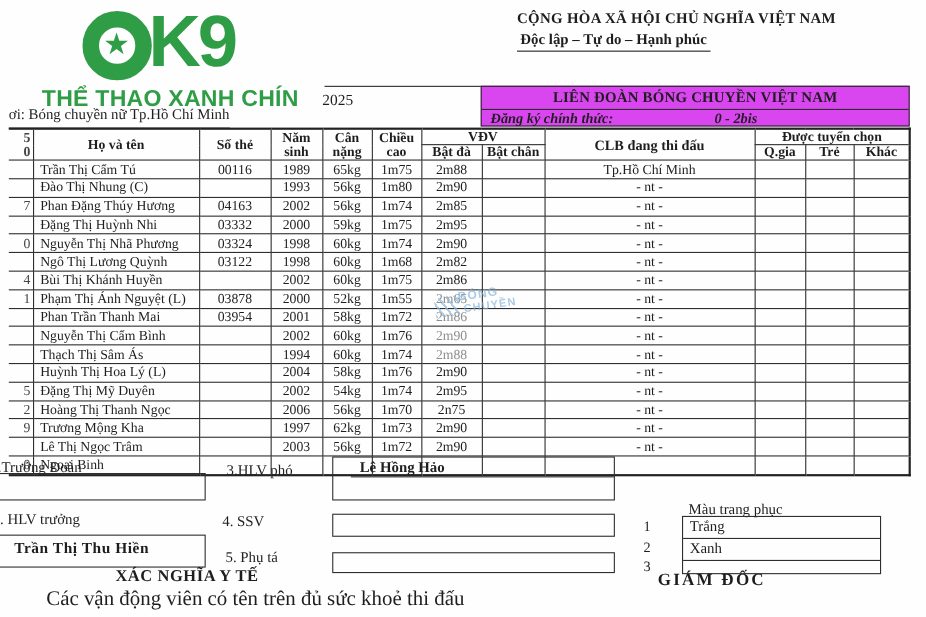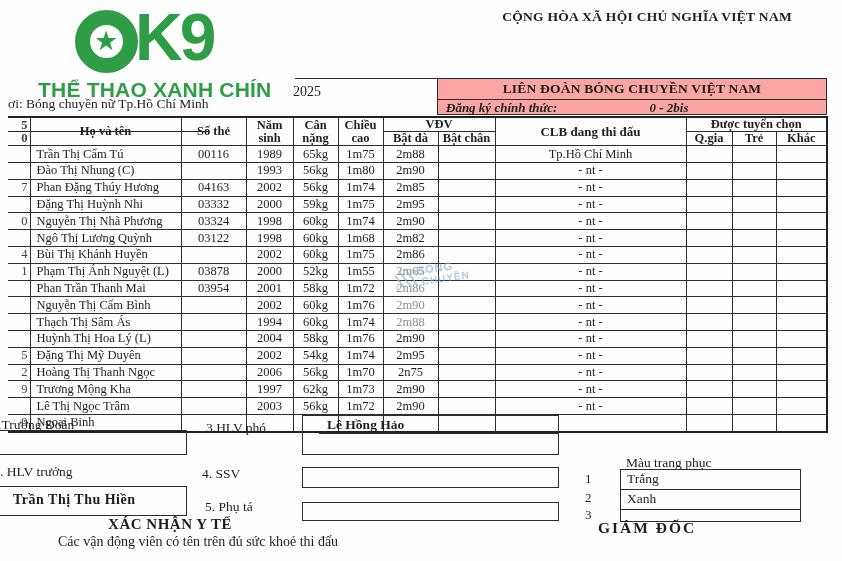--- a/index.html
+++ b/index.html
@@ -24,36 +24,36 @@
     position:absolute;left:135px;top:2px;
     font-family:"Liberation Sans",sans-serif;font-weight:800;
     font-size:66px;line-height:70px;letter-spacing:-3px;color:#2f9d46;
   }
   .logo-tagline{
     position:absolute;left:38px;top:78px;
     font-family:"Liberation Sans",sans-serif;font-weight:800;
     font-size:21px;letter-spacing:0.2px;color:#2f9d46;white-space:nowrap;
   }
   
-  .nat{left:470px;top:9px;width:322px;text-align:right;}
+  .nat{left:470px;top:9px;width:322px;text-align:left;}
   .nat-line1{font-weight:700;font-size:13.5px;letter-spacing:0.3px;white-space:nowrap;}
   .nat-line2{display:inline-block;margin-top:3px;font-weight:700;font-size:13.5px;
     border-bottom:1.5px solid #222;padding:0 3px 2px 3px;white-space:nowrap;}
   
   .fed-top-line{left:295px;top:78px;width:532px;border-top:1.5px solid #2b2b2b;height:0;}
   .fed-year{left:293px;top:84px;font-size:14px;}
-  .fed-box{left:437px;top:78px;width:390px;height:37px;border:1.5px solid #2b2b2b;box-sizing:border-box;background:#fca5a5;}
+  .fed-box{left:437px;top:78px;width:390px;height:37px;border:1.5px solid #2b2b2b;box-sizing:border-box;background:#d946ef;}
   .fed-title{height:20px;border-bottom:1px solid #2b2b2b;text-align:center;
     font-weight:700;font-size:13.5px;line-height:20px;letter-spacing:0.2px;}
   .fed-reg{height:16px;font-size:13px;font-style:italic;font-weight:700;
     padding-left:8px;display:flex;align-items:center;}
   .fed-reg .reg-value{margin-left:92px;}
   
   .team-line{left:8px;top:96px;font-size:13.5px;border-bottom:1.5px solid #222;
-    padding-bottom:19px;white-space:nowrap;}
+    padding-bottom:4px;white-space:nowrap;}
   
   table.roster{
     position:absolute;left:8px;top:116px;width:819px;
     border-collapse:collapse;table-layout:fixed;
     font-size:12.5px;
   }
   table.roster th,table.roster td{
     border:1px solid #2e2e2e;padding:0;line-height:1.05;
     overflow:hidden;white-space:nowrap;
   }
@@ -89,21 +89,21 @@
   .box-hlv-pho{left:302px;top:415px;width:257px;height:40px;}
   .box-hlv-pho .cell-top{height:17px;border-bottom:1px solid #2e2e2e;
     font-weight:700;font-size:13.5px;padding-left:8px;line-height:17px;}
   .box-empty-1{left:-6px;top:430px;width:193px;height:25px;}
   .box-ssv{left:302px;top:467px;width:257px;height:21px;}
   .box-name{left:-6px;top:486px;width:193px;height:30px;}
   .box-name .name-text{font-weight:700;font-size:14px;padding:5px 0 0 2px;letter-spacing:0.5px;}
   .box-phu-ta{left:302px;top:502px;width:257px;height:19px;}
   .medical-title{left:60px;top:516px;width:220px;text-align:center;
     font-weight:700;font-size:15px;letter-spacing:0.5px;}
-  .medical-text{left:42px;top:534px;font-size:14px;white-space:nowrap;margin-left:16px;}
+  .medical-text{left:42px;top:534px;font-size:19px;white-space:nowrap;}
   .uniform-label{left:626px;top:455px;font-size:13.5px;}
   .uniform-box{left:620px;top:469px;width:181px;border:1.3px solid #2e2e2e;box-sizing:border-box;}
   .uniform-row{height:19px;border-bottom:1px solid #2e2e2e;font-size:13.5px;
     padding-left:6px;line-height:18px;}
   .uniform-row:last-child{height:11px;border-bottom:none;}
   .uniform-num{left:585px;font-size:13px;}
   .num-1{top:471px;} .num-2{top:490px;} .num-3{top:507px;}
   .director{left:598px;top:519px;font-weight:700;font-size:15.5px;letter-spacing:2px;}
 </style>
 </head>
@@ -112,20 +112,21 @@
 <div class="abs logo-wrap">
   <div class="logo-circle">
     <span class="logo-star">★</span>
   </div>
   <div class="logo-k9">K9</div>
   <div class="logo-tagline">THỂ THAO XANH CHÍN</div>
 </div>
 
 <div class="abs nat">
   <div class="nat-line1">CỘNG HÒA XÃ HỘI CHỦ NGHĨA VIỆT NAM</div>
+  <div class="nat-line2">Độc lập – Tự do – Hạnh phúc</div>
 </div>
 
 <div class="abs fed-top-line"></div>
 <div class="abs fed-year">2025</div>
 <div class="abs fed-box">
   <div class="fed-title">LIÊN ĐOÀN BÓNG CHUYỀN VIỆT NAM</div>
   <div class="fed-reg">
     <span>Đăng ký chính thức:</span>
     <span class="reg-value">0 - 2bis</span>
   </div>
@@ -428,21 +429,21 @@
 <div class="abs box box-empty-1"></div>
 <div class="abs lbl lbl-hlv-truong">. HLV trưởng</div>
 <div class="abs lbl lbl-ssv">4. SSV</div>
 <div class="abs box box-ssv"></div>
 <div class="abs box box-name">
   <div class="name-text">Trần Thị Thu Hiền</div>
 </div>
 <div class="abs lbl lbl-phu-ta">5. Phụ tá</div>
 <div class="abs box box-phu-ta"></div>
 
-<div class="abs medical-title">XÁC NHẬN Y TẾ</div>
+<div class="abs medical-title">XÁC NGHĨA Y TẾ</div>
 <div class="abs medical-text">Các vận động viên có tên trên đủ sức khoẻ thi đấu</div>
 
 <div class="abs uniform-label">Màu trang phục</div>
 <div class="abs uniform-num num-1">1</div>
 <div class="abs uniform-num num-2">2</div>
 <div class="abs uniform-num num-3">3</div>
 <div class="abs uniform-box">
   <div class="uniform-row">Trắng</div>
   <div class="uniform-row">Xanh</div>
   <div class="uniform-row"></div>

